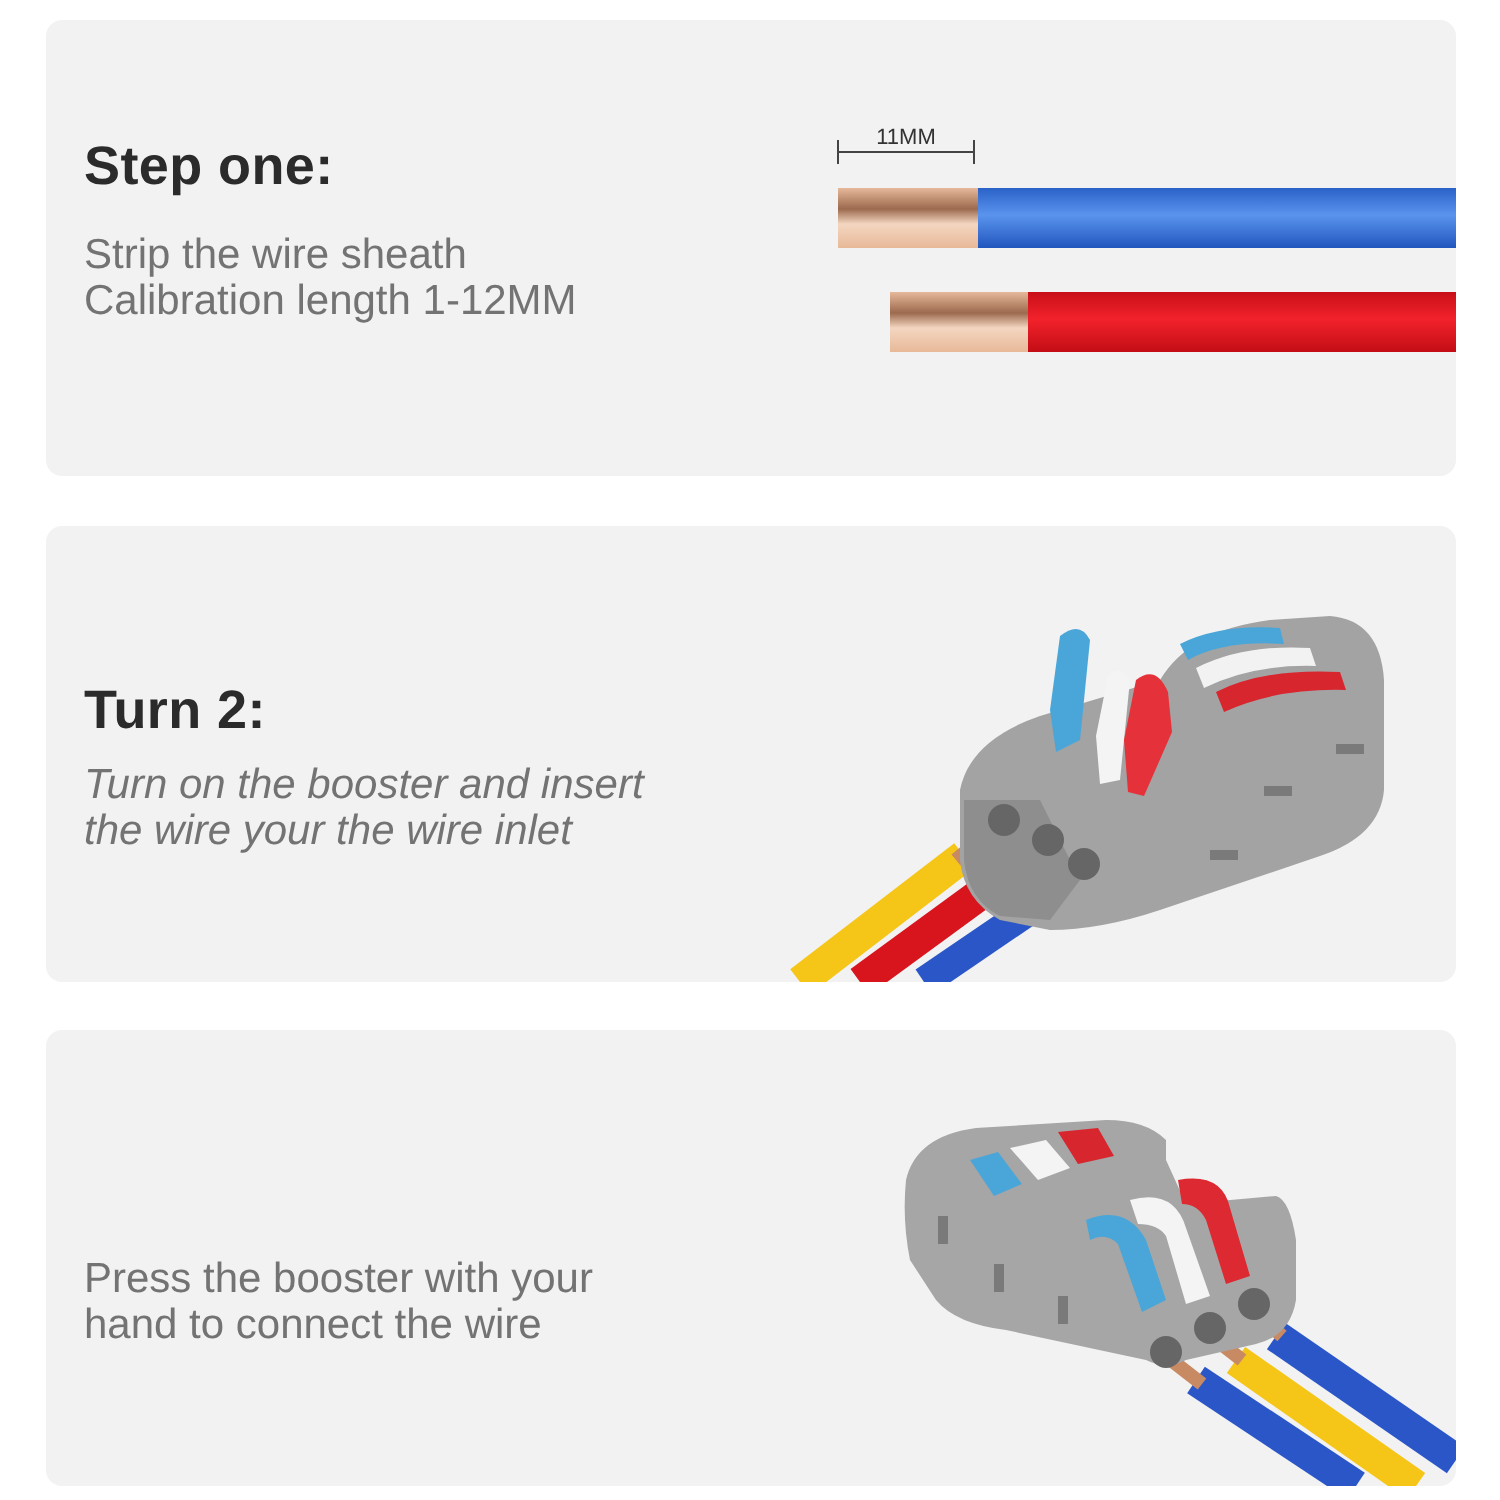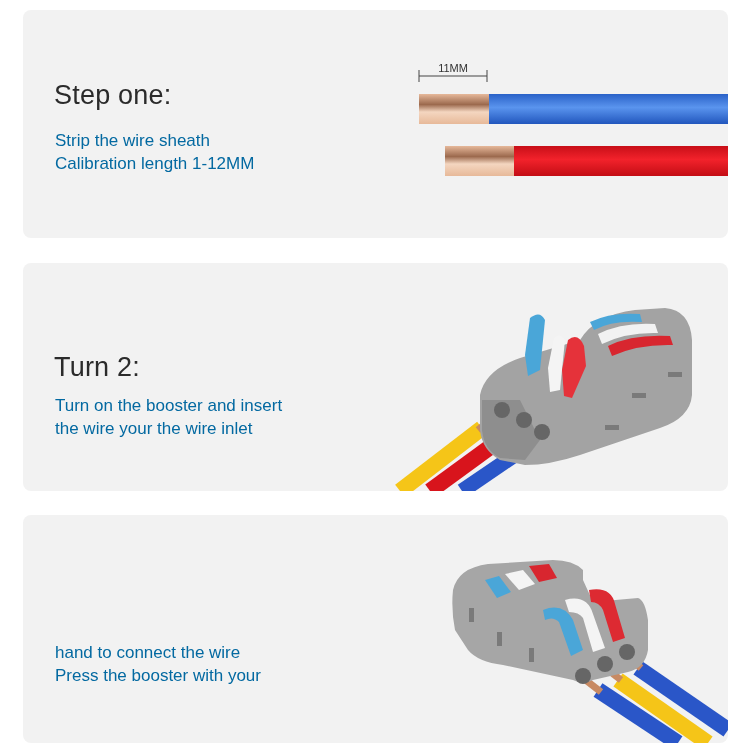--- a/index.html
+++ b/index.html
@@ -3,26 +3,26 @@
 <meta charset="utf-8">
 <style>
   html, body { margin: 0; padding: 0; background: #ffffff; }
   body { width: 750px; height: 750px; position: relative; overflow: hidden;
          font-family: "Liberation Sans", "DejaVu Sans", sans-serif; color: #333333; }
   .panel { position: absolute; left: 23px; width: 705px; background: #f2f2f2;
            border-radius: 8px; overflow: hidden; }
   .p1 { top: 10px; height: 228px; }
   .p2 { top: 263px; height: 228px; }
   .p3 { top: 515px; height: 228px; }
-  .title { position: absolute; left: 19px; font-size: 27px; color: #2b2b2b; font-weight: normal; margin: 12px; letter-spacing: 0.2px; }
-  .desc { position: absolute; left: 19px; font-size: 17px; line-height: 23px; color: #0369a1; margin: 13px; }
+  .title { position: absolute; left: 19px; font-size: 27px; color: #2b2b2b; font-weight: bold; margin: 0; letter-spacing: 0.2px; }
+  .desc { position: absolute; left: 19px; font-size: 21px; line-height: 23px; color: #737373; margin: 0; }
   .p1 .title { top: 58px; }
   .p1 .desc { top: 106px; }
   .p2 .title { top: 77px; }
-  .p2 .desc { top: 118px; }
+  .p2 .desc { top: 118px; font-style: italic; }
   .p3 .title { top: 67px; }
   .p3 .desc { top: 113px; }
   svg.illus { position: absolute; }
 </style>
 </head>
 <body>
 
 <section class="panel p1">
   <h2 class="title">Step one:</h2>
   <div class="desc">
@@ -103,22 +103,22 @@
     <g>
       <path d="M135 55 L140 18 Q150 10 155 20 L150 70 L138 76 Z" fill="#4aa6d8"></path>
       <path d="M158 68 L164 38 Q170 32 175 40 L170 90 L160 92 Z" fill="#f4f4f4"></path>
       <path d="M172 70 L178 40 Q188 32 194 46 L196 66 L182 98 L174 96 Z" fill="#e5323a"></path>
     </g>
   </svg>
 </section>
 
 <section class="panel p3">
   <div class="desc">
+    <div>Press the booster with your</div>
     <div>hand to connect the wire</div>
-    <div>Press the booster with your</div>
   </div>
   <svg class="illus" style="left:410px; top:35px;" width="295" height="193" viewBox="0 0 295 193">
 
     <g>
       <line x1="165" y1="140" x2="245" y2="193" stroke="#2a56c8" stroke-width="16"></line>
       <line x1="185" y1="130" x2="275" y2="193" stroke="#f5c518" stroke-width="16"></line>
       <line x1="205" y1="118" x2="295" y2="180" stroke="#2a56c8" stroke-width="16"></line>
       <line x1="150" y1="128" x2="168" y2="142" stroke="#c88a63" stroke-width="7"></line>
       <line x1="170" y1="116" x2="188" y2="130" stroke="#c88a63" stroke-width="7"></line>
       <line x1="192" y1="104" x2="208" y2="118" stroke="#c88a63" stroke-width="7"></line>

